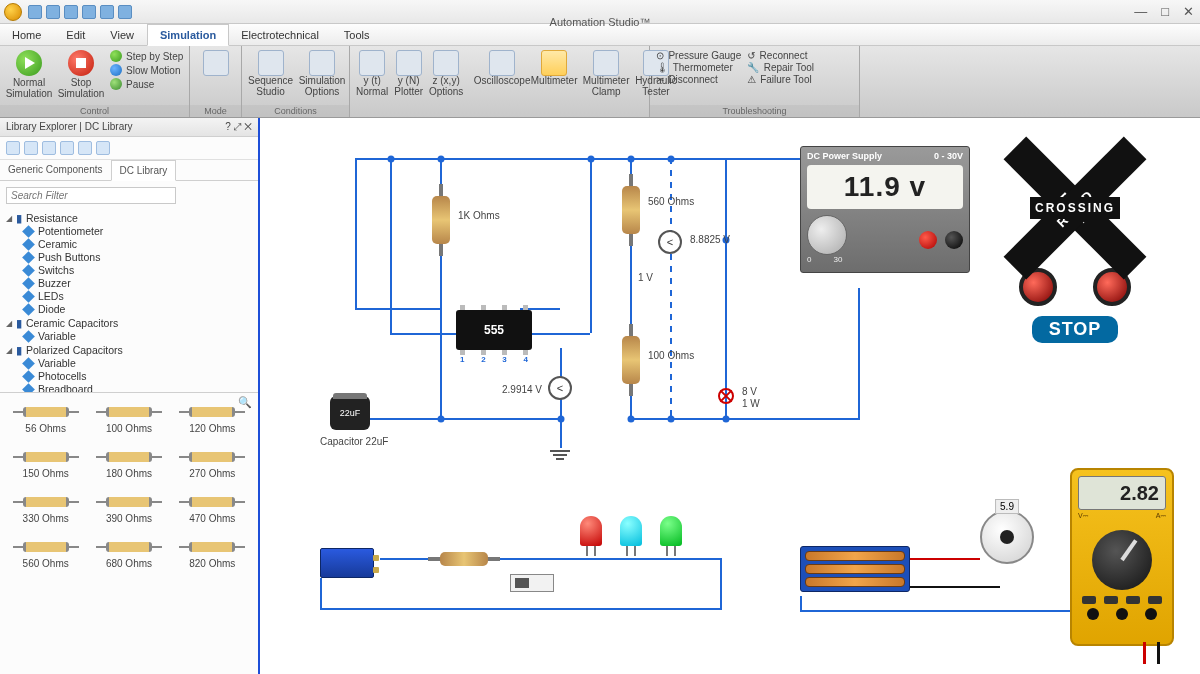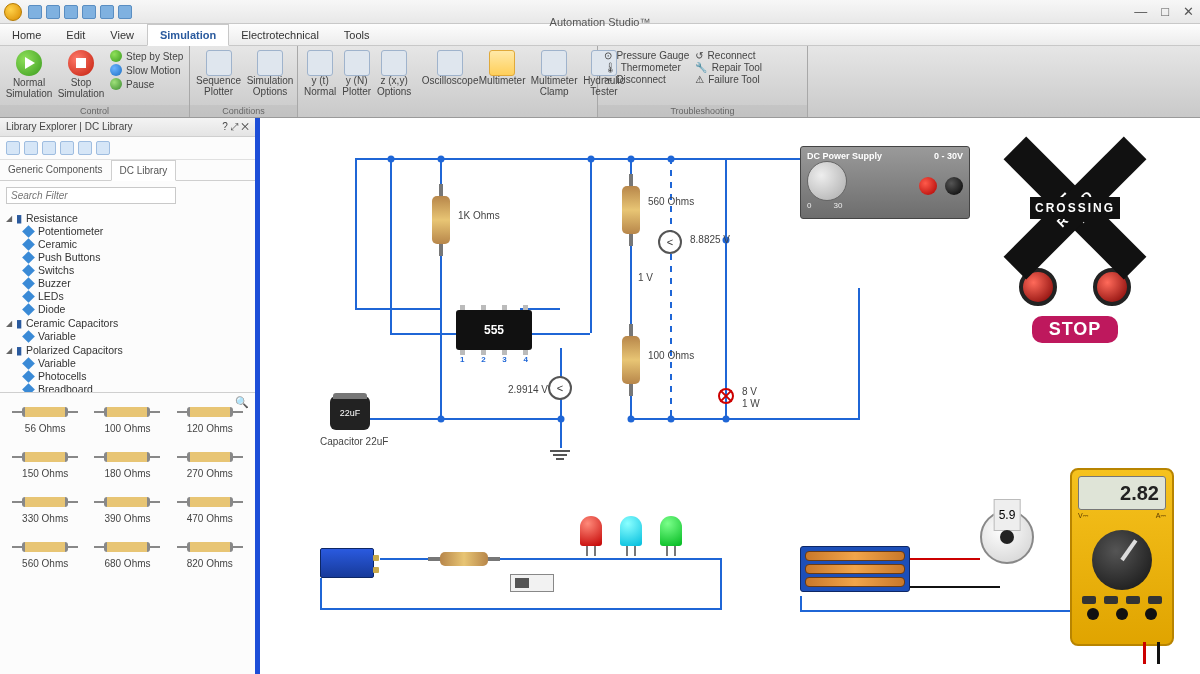--- a/index.html
+++ b/index.html
@@ -26,21 +26,21 @@
 .smallcol { display:flex; flex-direction:column; gap:2px; padding-top:2px;}
 .smallcol div { display:flex; align-items:center; gap:4px; white-space:nowrap;}
 .dot { width:12px; height:12px; border-radius:50%; }
 .dot.g{background:radial-gradient(circle at 35% 35%,#8fe05a,#3a9a1e);} .dot.b{background:radial-gradient(circle at 35% 35%,#6ab3ff,#1d6fc2);} .dot.p{background:radial-gradient(circle at 35% 35%,#9fe07a,#3a8a2e);}
 .sqico{width:26px;height:26px;background:#dfe6ee;border:1px solid #9fb3cc;border-radius:3px;}
 .sqico.sel{background:linear-gradient(#ffe9a8,#ffcf5a);border-color:#e0a93a;}
 .tslist{display:flex;flex-direction:column;gap:1px;padding-top:2px;}
 .tslist div{display:flex;align-items:center;gap:4px;white-space:nowrap;}
 
 .workspace{display:flex;height:calc(674px - 24px - 22px - 72px);}
-.leftpanel{width:260px;border-right:5px solid #1d4ed8;display:flex;flex-direction:column;background:#fcfcfc;}
+.leftpanel{width:260px;border-right:2px solid #1d4ed8;display:flex;flex-direction:column;background:#fcfcfc;}
 .panetitle{font-size:10px;background:linear-gradient(#f4f4f4,#e4e4e4);border-bottom:1px solid #cfcfcf;padding:3px 6px;display:flex;justify-content:space-between;color:#444;}
 .toolbar2{display:flex;gap:4px;padding:4px 6px;border-bottom:1px solid #e0e0e0;}
 .toolbar2 span{width:14px;height:14px;border:1px solid #9fbde0;background:#d6e6f7;border-radius:2px;}
 .libtabs{display:flex;font-size:10px;border-bottom:1px solid #cfcfcf;}
 .libtabs div{padding:4px 8px;color:#555;}
 .libtabs div.active{background:#fff;border:1px solid #cfcfcf;border-bottom:1px solid #fff;margin-bottom:-1px;}
 .search{margin:4px 6px;}
 .search input{width:170px;font-size:10px;font-style:italic;color:#888;border:1px solid #c9c9c9;padding:2px 4px;}
 .tree{font-size:10.5px;color:#333;padding:2px 4px 6px 6px;overflow:auto;flex:0 0 185px;border-bottom:1px solid #cfcfcf;}
 .tree .cat{display:flex;align-items:center;gap:4px;margin-top:2px;}
@@ -81,32 +81,32 @@
 .psu .disp{background:#f4f4ef;color:#222;border-radius:4px;margin:4px 0 6px 0;height:44px;display:flex;align-items:center;justify-content:center;font-size:28px;font-weight:700;letter-spacing:1px;}
 .psu .knob{width:40px;height:40px;border-radius:50%;background:radial-gradient(circle at 35% 35%,#eee,#aaa);border:1px solid #666;}
 .psu .bot{display:flex;align-items:center;justify-content:space-between;}
 .psu .jack{width:18px;height:18px;border-radius:50%;}
 .psu .jack.r{background:radial-gradient(circle at 35% 35%,#ff5a4a,#a00);} .psu .jack.k{background:radial-gradient(circle at 35% 35%,#555,#000);}
 .psu .scale{font-size:8px;display:flex;gap:22px;color:#eee;}
 .rrx{position:absolute;width:150px;text-align:center;}
 .rrx .cross{position:relative;width:120px;height:120px;margin:0 auto;}
 .rrx .bar{position:absolute;left:50%;top:50%;width:170px;height:32px;background:#111;transform-origin:center;color:#fff;font-weight:700;font-size:13px;letter-spacing:2px;display:flex;align-items:center;justify-content:center;}
 .rrx .lamp{width:38px;height:38px;border-radius:50%;background:radial-gradient(circle at 35% 35%,#ff6a5a,#7a0000);border:4px solid #222;display:inline-block;margin:0 18px;}
-.rrx .stop{margin:6px auto 0;width:86px;background:#be185d;color:#fff;border-radius:10px;font-weight:800;font-size:18px;padding:3px 0;letter-spacing:1px;}
+.rrx .stop{margin:6px auto 0;width:86px;background:#0369a1;color:#fff;border-radius:10px;font-weight:800;font-size:18px;padding:3px 0;letter-spacing:1px;}
 .led{position:absolute;width:22px;height:30px;border-radius:11px 11px 3px 3px;}
 .led.r{background:radial-gradient(circle at 35% 25%,#ff8a7a,#c20000);} .led.c{background:radial-gradient(circle at 35% 25%,#8affff,#00bcdc);} .led.g{background:radial-gradient(circle at 35% 25%,#7aff8a,#00b81e);}
 .led:before,.led:after{content:"";position:absolute;bottom:-10px;width:2px;height:10px;background:#777;}
 .led:before{left:6px;} .led:after{right:6px;}
 .batt9{position:absolute;width:54px;height:30px;background:linear-gradient(#2a5adf,#173a9a);border:1px solid #0d2766;border-radius:2px;}
 .batt9:before{content:"";position:absolute;right:-6px;top:6px;width:6px;height:6px;background:#c9a94a;border-radius:1px;box-shadow:0 12px 0 #c9a94a;}
 .battpack{position:absolute;width:110px;height:46px;background:#1d4fb8;border:1px solid #0d2766;border-radius:3px;padding:4px;display:flex;flex-direction:column;gap:3px;}
 .battpack .cell{height:10px;background:linear-gradient(90deg,#c9782a,#f2a54a,#c9782a);border-radius:4px;border:1px solid #6a3a12;}
 .pot{position:absolute;width:54px;height:54px;border-radius:50%;background:radial-gradient(circle at 40% 35%,#fff,#cfcfcf);border:2px solid #888;}
 .pot:after{content:"";position:absolute;left:50%;top:50%;width:14px;height:14px;background:#222;border-radius:50%;transform:translate(-50%,-50%);}
-.pot .read{position:absolute;top:-13px;left:50%;transform:translateX(-50%);font-size:12px;background:#eee;border:1px solid #bbb;padding:8px 4px;}
+.pot .read{position:absolute;top:-13px;left:50%;transform:translateX(-50%);font-size:10px;background:#eee;border:1px solid #bbb;padding:1px 4px;}
 .dmm{position:absolute;width:104px;height:178px;background:linear-gradient(#f6c21e,#e0a400);border:2px solid #b88400;border-radius:8px;padding:6px;}
 .dmm .screen{background:#dfe4d7;border:1px solid #777;border-radius:3px;height:34px;display:flex;align-items:center;justify-content:flex-end;padding-right:6px;font-size:20px;font-weight:700;color:#222;}
 .dmm .dial{width:60px;height:60px;border-radius:50%;background:radial-gradient(circle at 40% 35%,#555,#111);margin:10px auto 6px;position:relative;}
 .dmm .dial:after{content:"";position:absolute;left:50%;top:6px;width:4px;height:24px;background:#ddd;transform:translateX(-50%) rotate(35deg);transform-origin:bottom;}
 .dmm .btns{display:flex;justify-content:space-around;margin-bottom:4px;}
 .dmm .btns span{width:14px;height:8px;background:#333;border-radius:2px;display:block;}
 .dmm .jacks{display:flex;justify-content:space-around;}
 .dmm .jk{width:12px;height:12px;border-radius:50%;background:#111;}
 .dmm .probe{position:absolute;bottom:-20px;width:3px;height:22px;}
 .dmm .probe.red{background:#c00;right:26px;} .dmm .probe.blk{background:#111;right:12px;}
@@ -169,25 +169,33 @@
             <span>Slow Motion</span>
           </div>
         <div>
             <span class="dot p"></span>
             <span>Pause</span>
           </div>
       </div>
     </div>
     <div class="gtitle">Control</div>
   </div>
+  <div class="rgroup" style="width:52px">
+    <div class="body">
+        <div class="bigbtn">
+          <div class="sqico"></div>
+        </div>
+      </div>
+    <div class="gtitle">Mode</div>
+  </div>
   <div class="rgroup" style="width:108px">
     <div class="body">
       <div class="bigbtn">
           <div class="sqico"></div>
-          <span>Sequence Plotter</span>
+          <span>Sequence Studio</span>
         </div>
       <div class="bigbtn">
           <div class="sqico"></div>
           <span>Simulation Options</span>
         </div>
     </div>
     <div class="gtitle">Conditions</div>
   </div>
   <div class="rgroup" style="width:300px">
     <div class="body">
@@ -390,37 +398,38 @@
     <div class="cap" style="left:70px;top:278px">
         <span>22uF</span>
       </div>
     <div class="lbl" style="left:60px;top:318px">Capacitor 22uF</div>
 
     <div class="meter" style="left:398px;top:112px">&lt;</div>
     <div class="lbl" style="left:430px;top:116px">8.8825 V</div>
     <div class="lbl" style="left:378px;top:154px">1 V</div>
 
     <div class="meter" style="left:288px;top:258px">&lt;</div>
-    <div class="lbl" style="left:248px;top:266px">2.9914 V</div>
+    <div class="lbl" style="left:242px;top:266px">2.9914 V</div>
 
     <div class="lampx" style="left:458px;top:270px"></div>
     <div class="lbl" style="left:482px;top:268px">8 V</div>
     <div class="lbl" style="left:482px;top:280px">1 W</div>
 
     <div class="gnd" style="left:290px;top:332px">
         <div class="l1"></div>
         <div class="l2"></div>
         <div class="l3"></div>
       </div>
 
     <div class="psu" style="left:540px;top:28px">
       <div class="hd">
           <span>DC Power Supply</span>
           <span>0 - 30V</span>
         </div>
+      <div class="disp"><span>11.9</span>&nbsp;<span style="text-transform:lowercase">v</span></div>
       <div class="bot">
         <div>
             <div class="knob"></div>
             <div class="scale">
               <span>0</span>
               <span>30</span>
             </div>
           </div>
         <div style="display:flex;gap:8px">
             <div class="jack r"></div>

